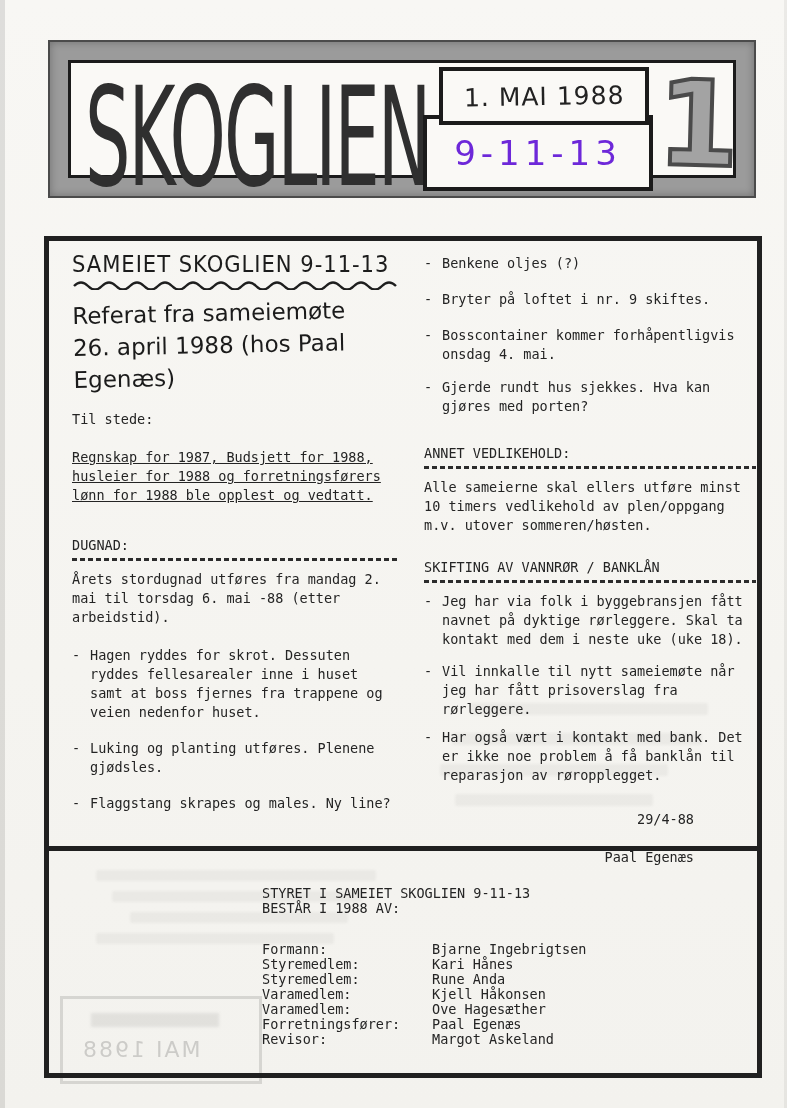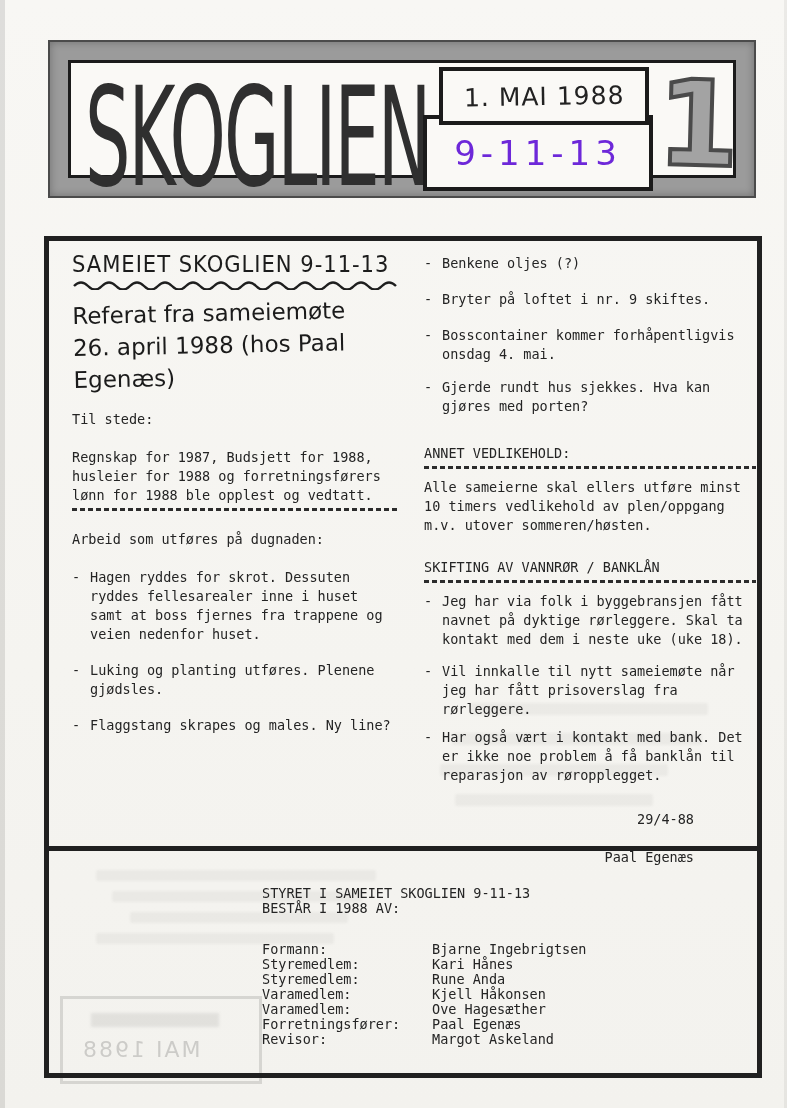--- a/index.html
+++ b/index.html
@@ -82,25 +82,28 @@
   <div class="divider"></div>
 
   <div class="col-left">
     <div class="h-hand">SAMEIET SKOGLIEN 9-11-13</div>
     <svg class="wave" width="326" height="10" viewBox="0 0 326 10">
       <path d="M2 6 q7 -7 14 0 t14 0 t14 0 t14 0 t14 0 t14 0 t14 0 t14 0 t14 0 t14 0 t14 0 t14 0 t14 0 t14 0 t14 0 t14 0 t14 0 t14 0 t14 0 t14 0 t14 0 t14 0 t14 0" fill="none" stroke="#1e1e1e" stroke-width="2.4"></path>
     </svg>
     <div class="subhand">Referat fra sameiemøte
 26. april 1988 (hos Paal Egenæs)</div>
     <div class="t" style="margin-top:14px;">Til stede:</div>
-    <div class="t" style="margin-top:19px;">Regnskap for 1987, Budsjett for 1988,
+    <div class="t" style="margin-top:19px;text-decoration:underline;">Regnskap for 1987, Budsjett for 1988,
 husleier for 1988 og forretningsførers
 lønn for 1988 ble opplest og vedtatt.</div>
+    <div class="t" style="margin-top:31px;">DUGNAD:</div>
     <div class="rule"></div>
-    <div class="t" style="margin-top:19px;">Arbeid som utføres på dugnaden:</div>
+    <div class="t">Årets stordugnad utføres fra mandag 2.
+mai til torsdag 6. mai -88 (etter
+arbeidstid).</div>
     <div class="bullet" style="margin-top:19px;">
       <span class="dash t">-</span>
       <span class="bt t">Hagen ryddes for skrot. Dessuten
 ryddes fellesarealer inne i huset
 samt at boss fjernes fra trappene og
 veien nedenfor huset.</span>
     </div>
     <div class="bullet" style="margin-top:17px;">
       <span class="dash t">-</span>
       <span class="bt t">Luking og planting utføres. Plenene

